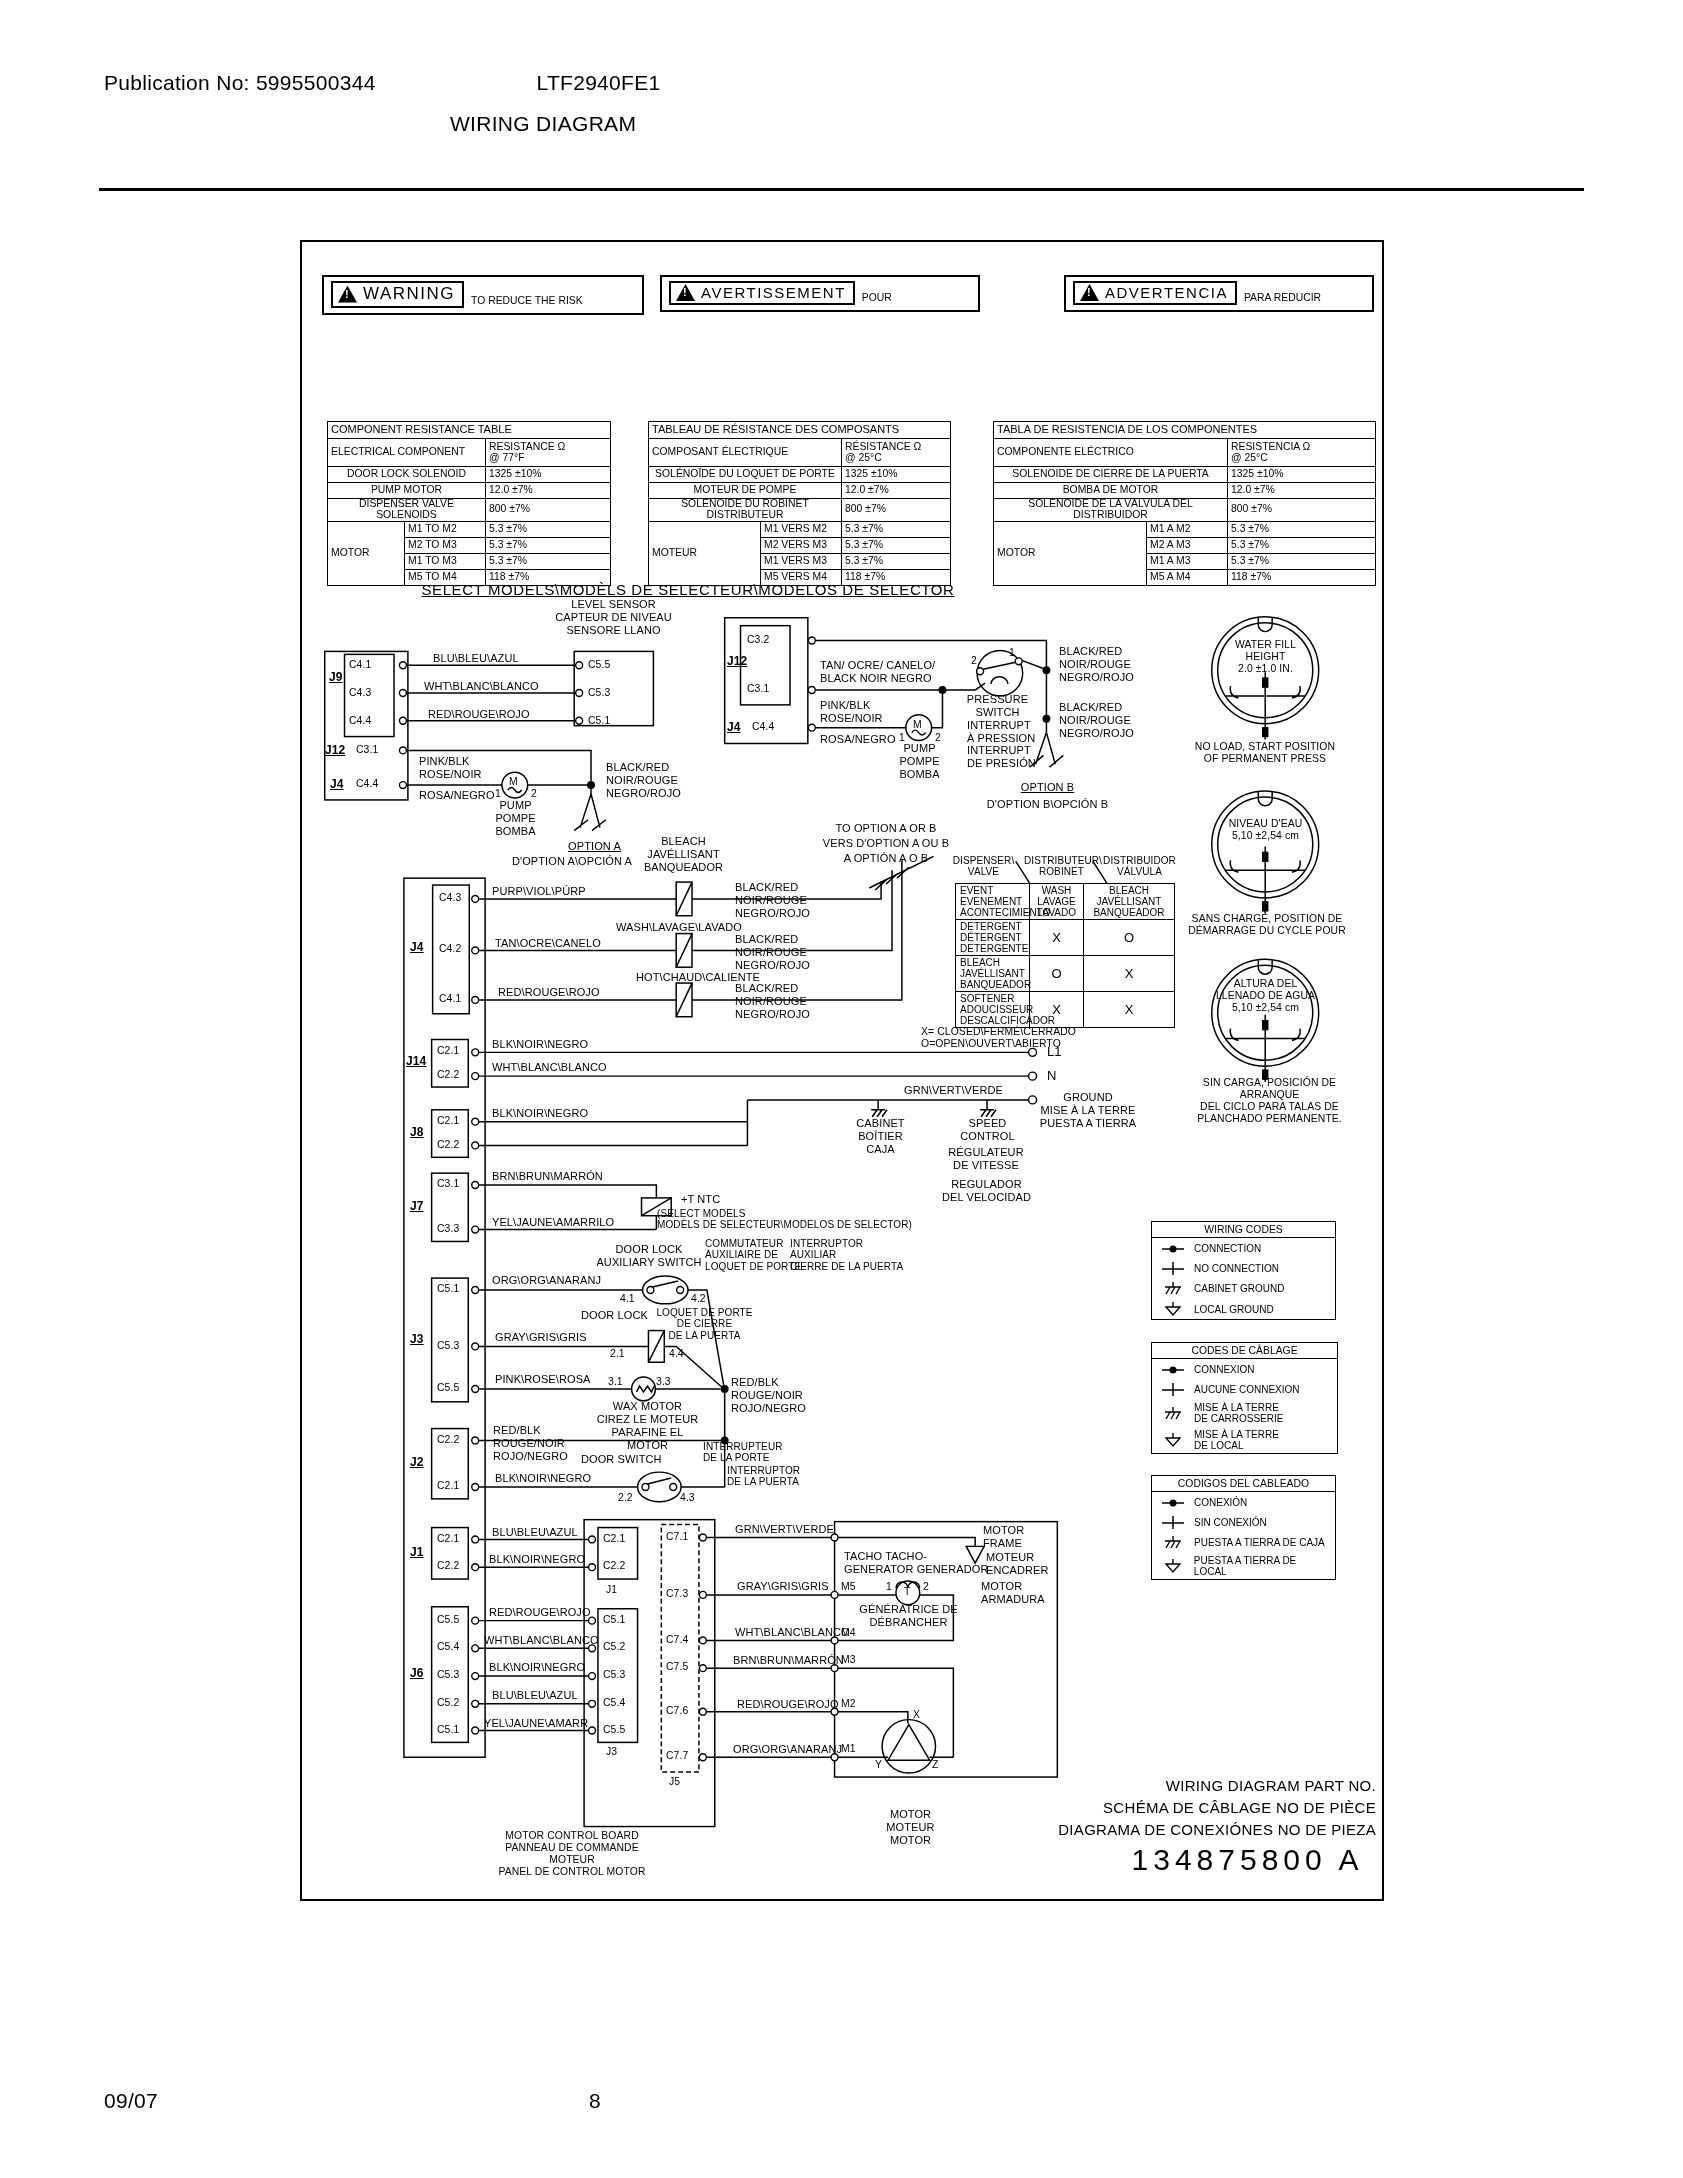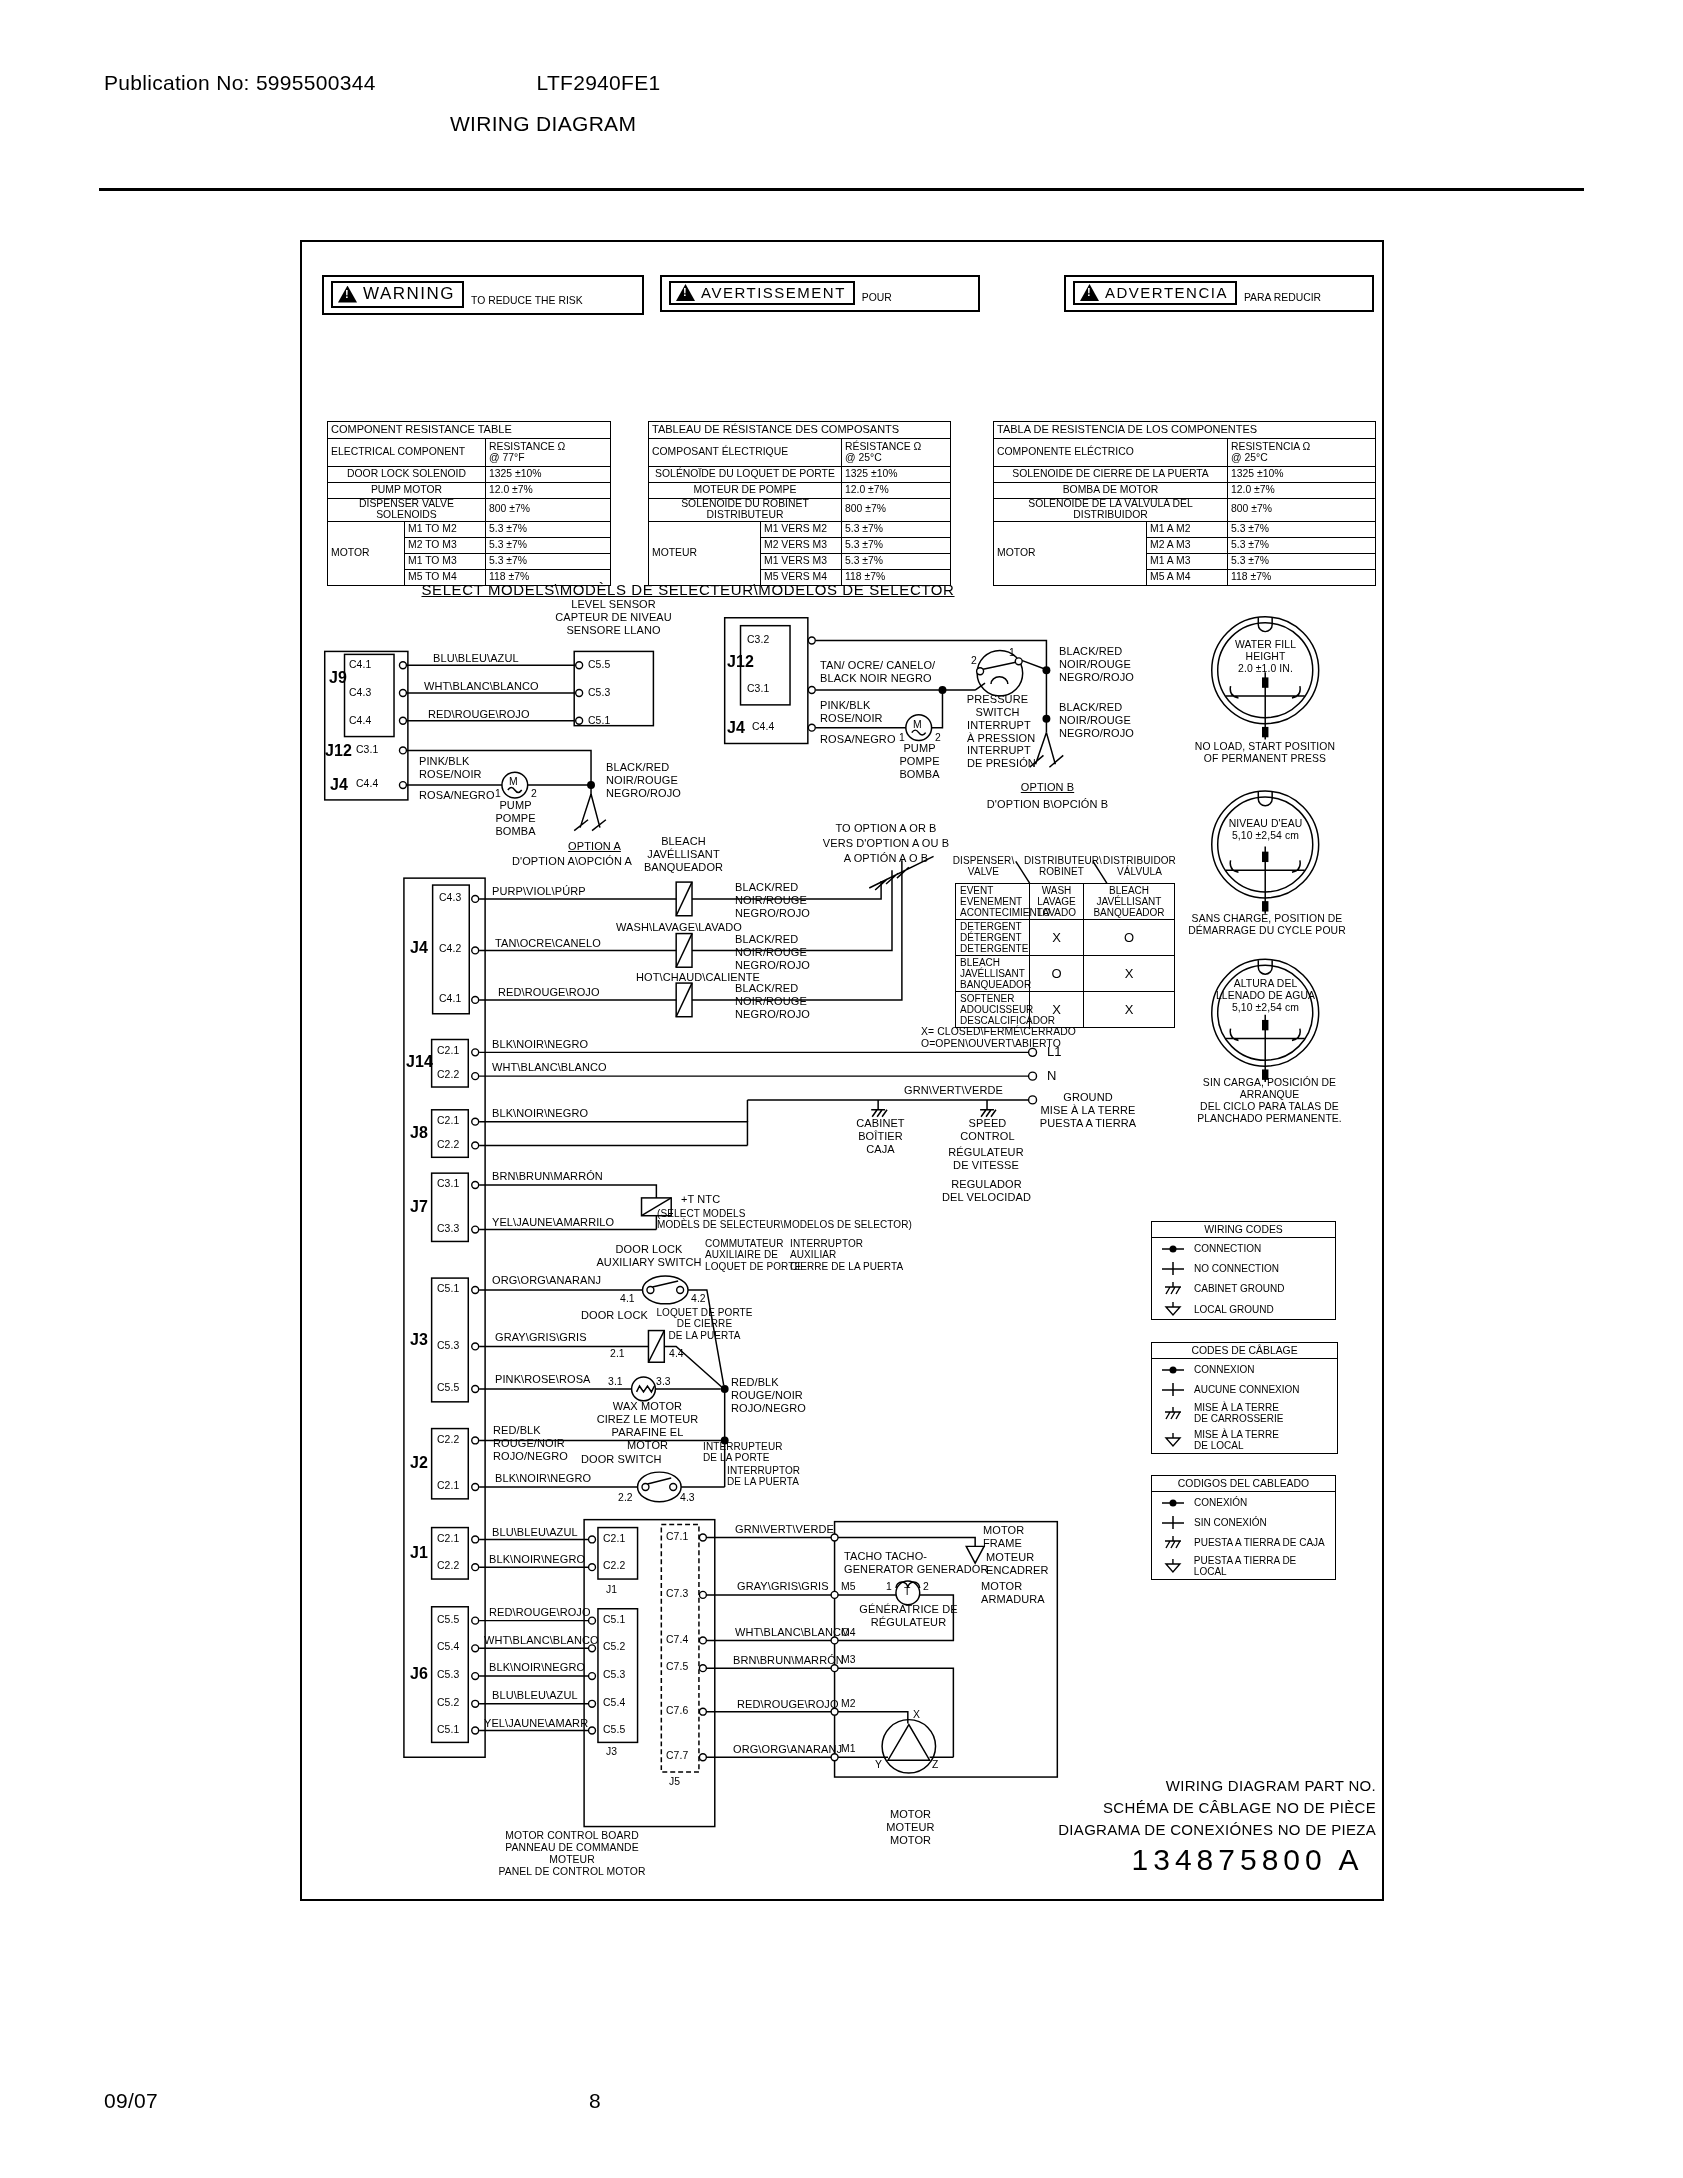--- a/index.html
+++ b/index.html
@@ -3,21 +3,21 @@
 <meta charset="utf-8">
 <style>
   html,body{margin:0;padding:0;background:#e8e8e8;}
   .page{position:relative;width:1683px;height:2178px;background:#fff;color:#000;
         font-family:"Liberation Sans", sans-serif;overflow:hidden;}
   .L{position:absolute;font-size:11px;line-height:13px;white-space:pre-line;letter-spacing:0.1px;}
   .c{text-align:center;}
   .u{text-decoration:underline;}
   .f10{font-size:10px;line-height:11.4px;}
   .f105{font-size:10.4px;line-height:12px;}
-  .f12{font-size:16px;line-height:13px;font-weight:bold;}
+  .f12{font-size:12px;line-height:13px;font-weight:bold;text-decoration:underline;}
   .f13{font-size:13px;}
   .hdr{position:absolute;font-size:21px;letter-spacing:0.3px;}
   .rule{position:absolute;background:#000;}
   .dbox{position:absolute;border:2px solid #000;}
   svg.art{position:absolute;left:0;top:0;}
   
   .warn{position:absolute;border:2px solid #000;padding:4px 6px 5px 7px;background:#fff;}
   .whead{display:flex;align-items:flex-end;gap:7px;}
   .wtitle{border:2px solid #000;display:flex;align-items:center;gap:6px;padding:1px 7px 2px 5px;
           font-size:17px;letter-spacing:1.5px;white-space:nowrap;}
@@ -630,21 +630,21 @@
   <div class="L" style="left:986px;top:1551px">MOTEUR
 ENCADRER</div>
   <div class="L" style="left:981px;top:1580px">MOTOR
 ARMADURA</div>
   <div class="L" style="left:844px;top:1550px">TACHO   TACHO-
 GENERATOR   GENERADOR</div>
   <div class="L f105" style="left:886px;top:1581px">1</div>
   <div class="L f105" style="left:923px;top:1581px">2</div>
   <div class="L f105" style="left:904px;top:1586px">T</div>
   <div class="L c" style="left:859px;top:1603px;width:99px">GÉNÉRATRICE DE
-RÉGULATEUR</div>
+DÉBRANCHER</div>
   <div class="L f105" style="left:913px;top:1709px">X</div>
   <div class="L f105" style="left:875px;top:1759px">Y</div>
   <div class="L f105" style="left:932px;top:1759px">Z</div>
   <div class="L c" style="left:876px;top:1808px;width:69px">MOTOR
 MOTEUR
 MOTOR</div>
   <div class="L c f105" style="left:483px;top:1830px;width:178px">MOTOR CONTROL BOARD
 PANNEAU DE COMMANDE MOTEUR
 PANEL DE CONTROL MOTOR</div>
 

